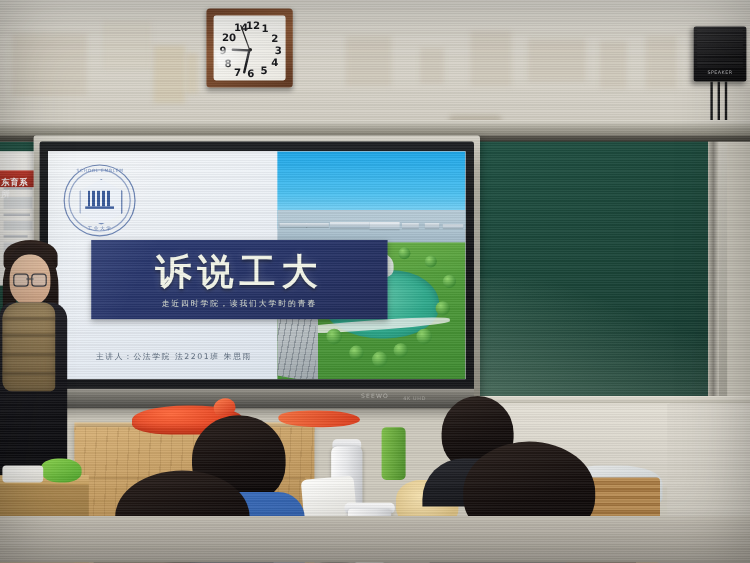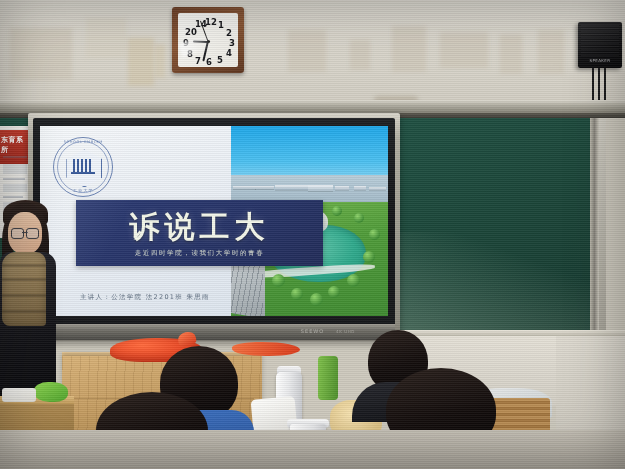--- a/index.html
+++ b/index.html
@@ -173,21 +173,21 @@
   .bridge{position:absolute;left:11px;top:4px;width:6px;height:1px;background:#3a3a3f;}
   .scarf{position:absolute;left:2px;top:252px;width:44px;height:74px;
         background:linear-gradient(160deg,#a08a63,#8d7751 45%,#6f5c3c);
         border-radius:14px 10px 4px 8px;
         box-shadow:inset 0 0 8px rgba(0,0,0,.25);}
   .scarf-stripe{position:absolute;left:0;width:100%;height:3px;background:rgba(60,48,32,.35);}
 
   
   .poster{position:absolute;left:0;top:126px;width:30px;height:112px;
         background:linear-gradient(180deg,#f3f2ee,#e2e1dc);box-shadow:1px 1px 2px rgba(0,0,0,.15);}
-  .poster-red{position:absolute;left:0;top:4px;width:100%;height:34px;
+  .poster-red{position:absolute;left:0;top:16px;width:100%;height:14px;
         background:linear-gradient(180deg,#c0392b,#a32a1e);}
   .poster-red-txt{position:absolute;left:1px;top:5px;font-size:7px;color:#fff;
         font-weight:700;letter-spacing:.5px;filter:blur(.3px);}
   .poster-line{position:absolute;left:3px;height:2px;background:rgba(110,120,140,.35);}
   .poster-block{position:absolute;background:rgba(170,178,192,.3);}
 
   
   .podium{position:absolute;left:62px;top:356px;width:200px;height:113px;
         background:linear-gradient(170deg,#d8b278 0%,#c29a5f 45%,#a9824a 100%);
         box-shadow:0 -2px 5px rgba(0,0,0,.2);}

